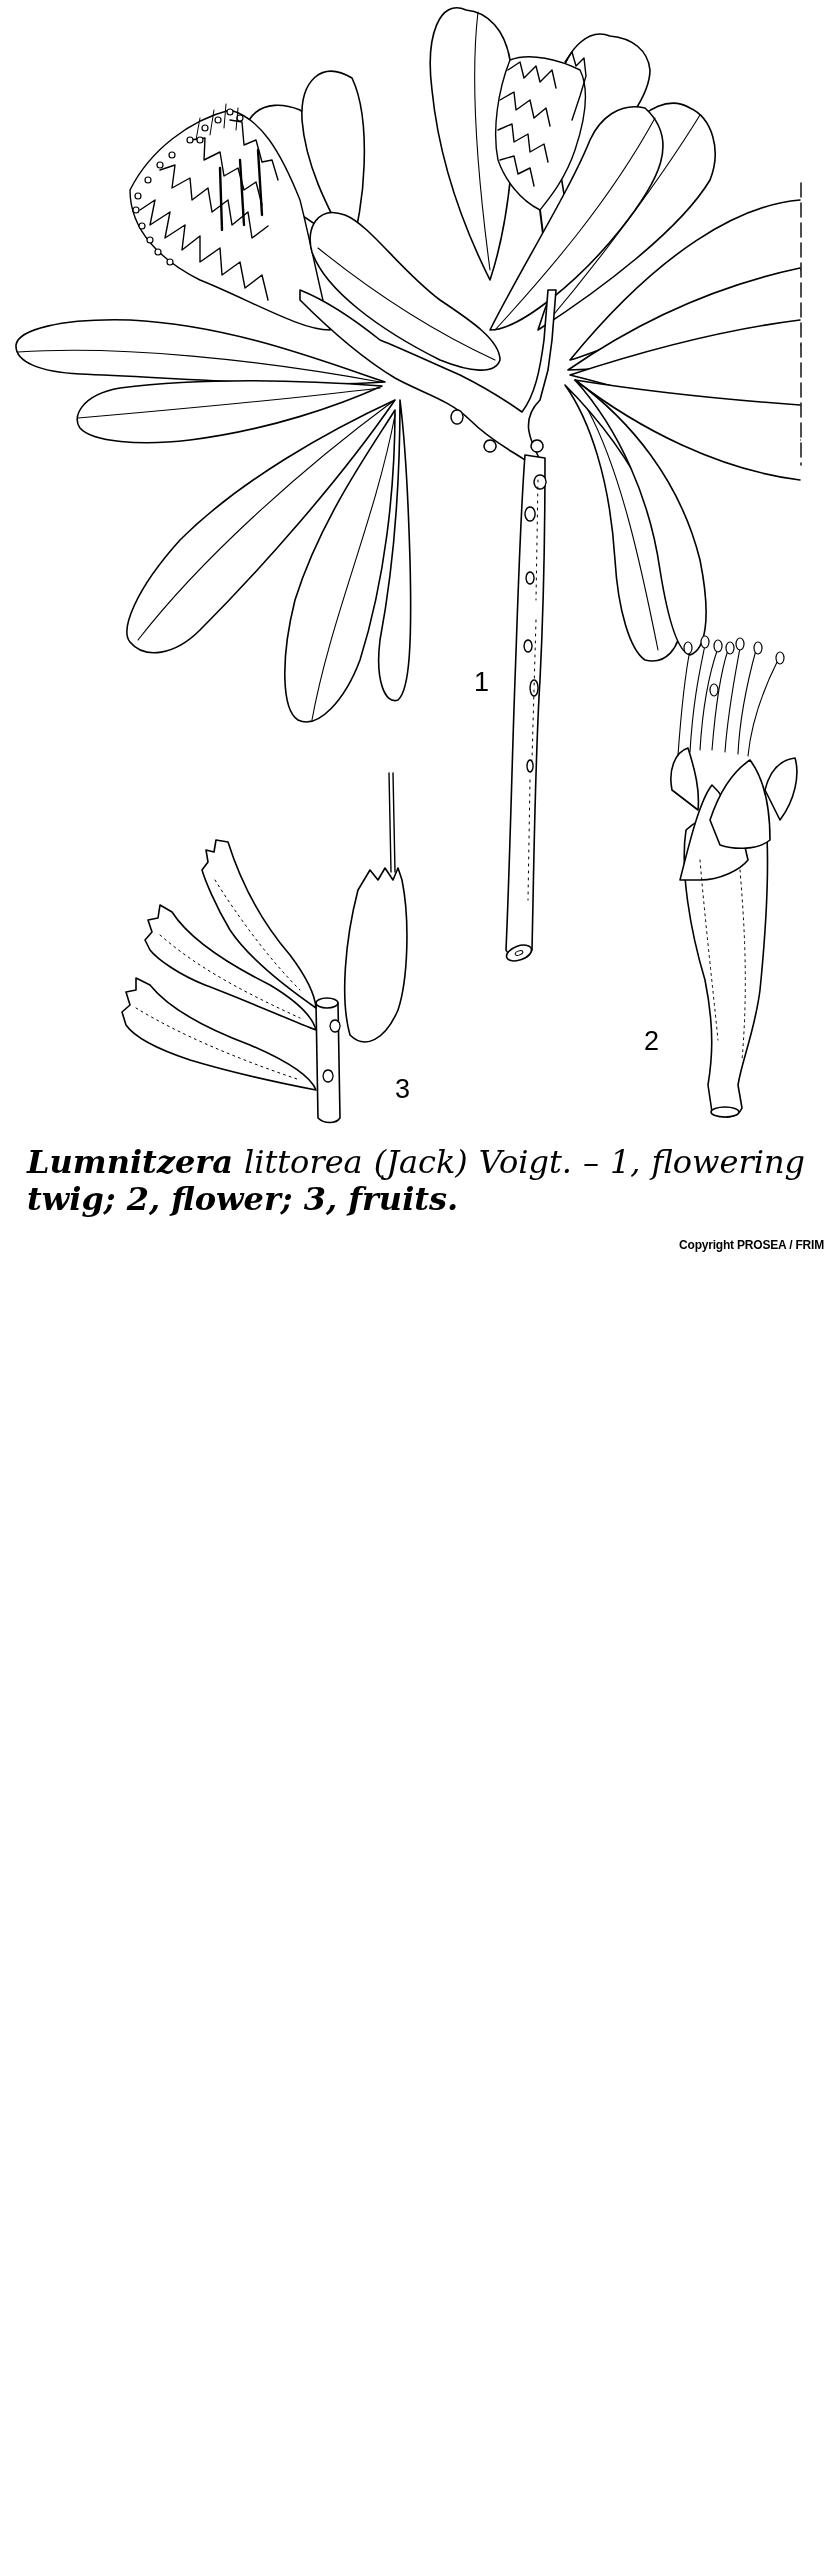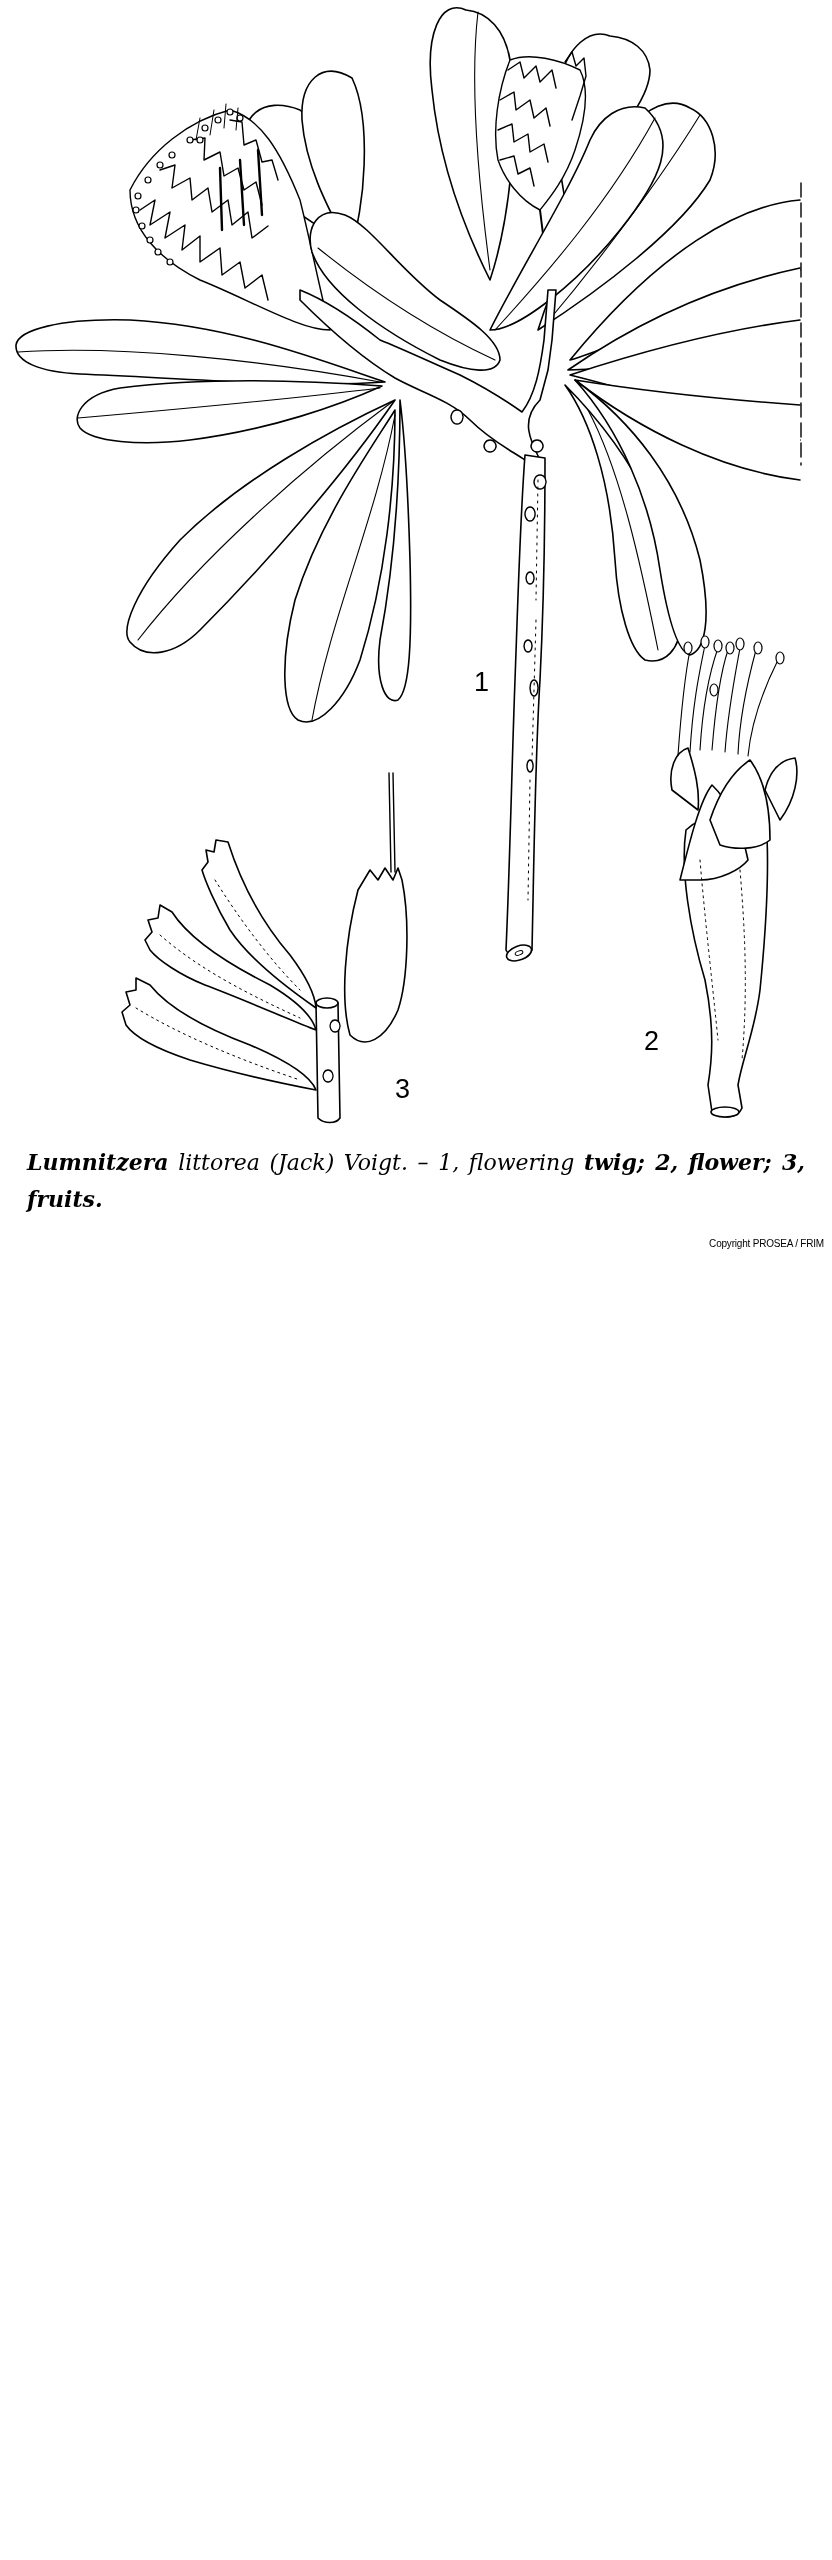--- a/index.html
+++ b/index.html
@@ -1,22 +1,22 @@
 <!DOCTYPE html>
 <html><head>
 <meta charset="utf-8">
 <style>
   html, body { margin: 0; padding: 0; background: #ffffff; }
   body { width: 832px; height: 2560px; position: relative; overflow: hidden; font-family: "DejaVu Serif", serif; }
   .figure { position: absolute; left: 0; top: 0; width: 832px; height: 1130px; }
   .figure svg { width: 832px; height: 1130px; display: block; }
   .fig-label { position: absolute; font-family: "Liberation Sans", sans-serif; font-size: 27px; color: #000; line-height: 1; }
-  .caption { position: absolute; left: 27px; top: 1144px; width: 778px; font-family: "DejaVu Serif", serif; font-style: italic; font-size: 22px; line-height: 37px; color: #000; text-align: justify; text-align-last: left; }
+  .caption { position: absolute; left: 27px; top: 1144px; width: 778px; font-family: "DejaVu Serif", serif; font-style: italic; font-size: 32px; line-height: 37px; color: #000; text-align: justify; text-align-last: left; }
   .caption .species { font-weight: bold; }
-  .copyright { position: absolute; right: 8px; top: 1238px; font-family: "Liberation Sans", sans-serif; font-weight: normal; font-size: 10px; color: #000; letter-spacing: -0.2px; }
+  .copyright { position: absolute; right: 8px; top: 1238px; font-family: "Liberation Sans", sans-serif; font-weight: bold; font-size: 12px; color: #000; letter-spacing: -0.2px; }
 </style>
 </head>
 <body>
 
 <div class="figure">
   <svg viewBox="0 0 832 1130" xmlns="http://www.w3.org/2000/svg">
     <g fill="#fff" stroke="#000" stroke-width="1.6" stroke-linejoin="round" stroke-linecap="round">
 
       <g>
 

